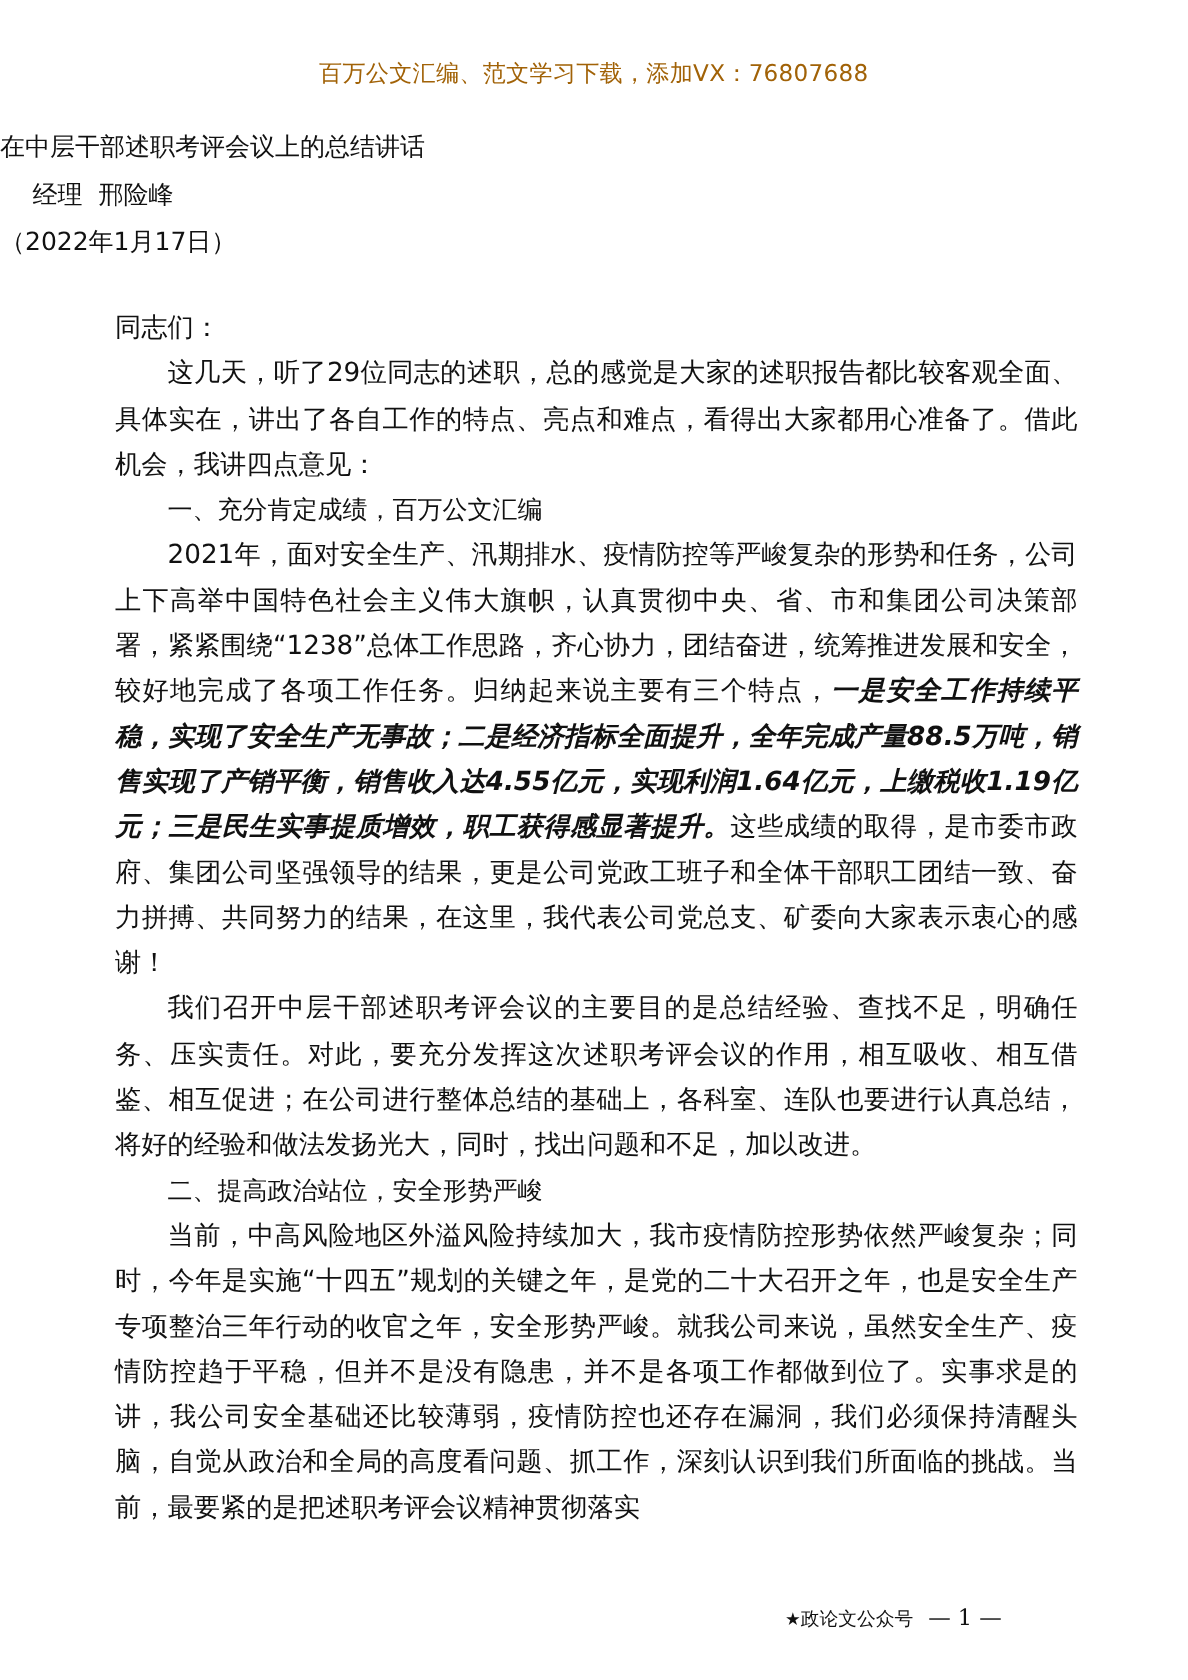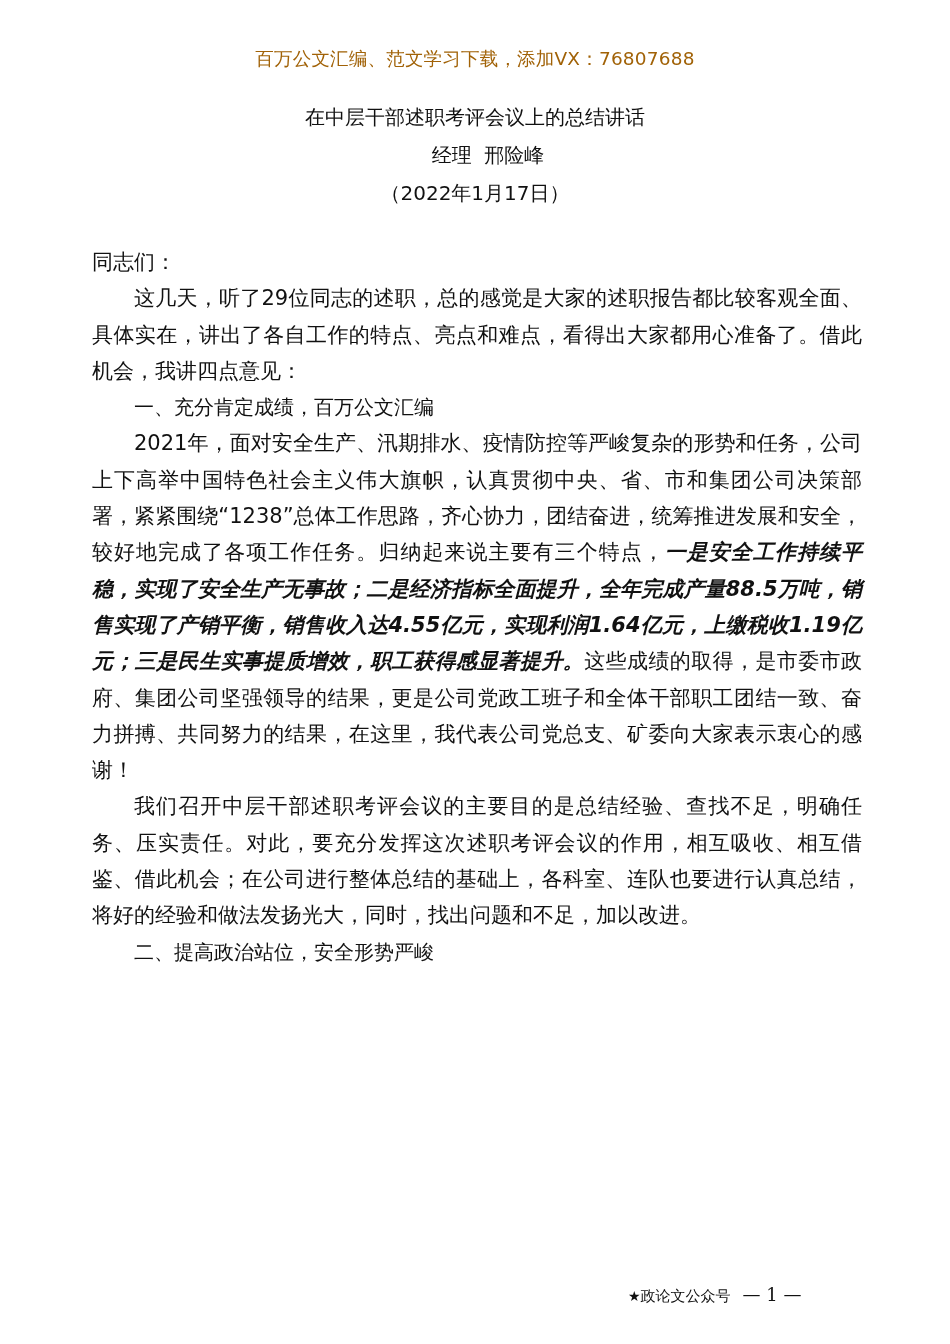--- a/index.html
+++ b/index.html
@@ -1,21 +1,21 @@
 <!DOCTYPE html>
 <html><head>
 <meta charset="utf-8">
 <style>
   html, body { margin: 0; padding: 0; background: #ffffff; }
   body { width: 950px; height: 1344px; position: relative; overflow: hidden;
          font-family: "DejaVu Sans", "Liberation Sans", sans-serif; color: #111; }
   .page { position: absolute; left: 0; top: 0; width: 950px; height: 1344px; background: #fff; }
   .banner { position: absolute; top: 46px; left: 0; width: 950px; text-align: center;
             color: #a16207; font-size: 18.5px; letter-spacing: 0.2px; }
-  .title-block { position: absolute; top: 98px; left: 0; width: 950px; text-align: center;
+  .title-block { position: absolute; top: 98px; left: 0; width: 950px; 
                  font-size: 20px; line-height: 38px; }
   .body { position: absolute; top: 244px; left: 92px; width: 770px; font-size: 21px;
           line-height: 36.3px; text-align: justify; }
   .body p { margin: 0; }
   .indent { text-indent: 42px; }
   .heading { text-indent: 42px; font-size: 20px; }
   .bold { font-weight: bold; font-style: italic; }
   .footer { position: absolute; top: 1284px; left: 628px; font-size: 15px; color: #111;
             font-family: "DejaVu Serif", "Liberation Serif", serif; }
   .footer .star { font-size: 14px; }
@@ -31,20 +31,21 @@
     <div>在中层干部述职考评会议上的总结讲话</div>
     <div style="white-space:pre;margin-left:26px;">经理  邢险峰</div>
     <div>（2022年1月17日）</div>
   </div>
 
   <div class="body">
     <p>同志们：</p>
     <p class="indent">这几天，听了29位同志的述职，总的感觉是大家的述职报告都比较客观全面、具体实在，讲出了各自工作的特点、亮点和难点，看得出大家都用心准备了。借此机会，我讲四点意见：</p>
     <p class="heading">一、充分肯定成绩，百万公文汇编</p>
     <p class="indent"><span>2021年，面对安全生产、汛期排水、疫情防控等严峻复杂的形势和任务，公司上下高举中国特色社会主义伟大旗帜，认真贯彻中央、省、市和集团公司决策部署，紧紧围绕“1238”总体工作思路，齐心协力，团结奋进，统筹推进发展和安全，较好地完成了各项工作任务。归纳起来说主要有三个特点，</span><span class="bold">一是安全工作持续平稳，实现了安全生产无事故；二是经济指标全面提升，全年完成产量88.5万吨，销售实现了产销平衡，销售收入达4.55亿元，实现利润1.64亿元，上缴税收1.19亿元；三是民生实事提质增效，职工获得感显著提升。</span><span>这些成绩的取得，是市委市政府、集团公司坚强领导的结果，更是公司党政工班子和全体干部职工团结一致、奋力拼搏、共同努力的结果，在这里，我代表公司党总支、矿委向大家表示衷心的感谢！</span></p>
-    <p class="indent">我们召开中层干部述职考评会议的主要目的是总结经验、查找不足，明确任务、压实责任。对此，要充分发挥这次述职考评会议的作用，相互吸收、相互借鉴、借此机会；在公司进行整体总结的基础上，各科室、连队也要进行认真总结，将好的经验和做法发扬光大，同时，找出问题和不足，加以改进。</p>
+    <p class="indent">我们召开中层干部述职考评会议的主要目的是总结经验、查找不足，明确任务、压实责任。对此，要充分发挥这次述职考评会议的作用，相互吸收、相互借鉴、相互促进；在公司进行整体总结的基础上，各科室、连队也要进行认真总结，将好的经验和做法发扬光大，同时，找出问题和不足，加以改进。</p>
     <p class="heading">二、提高政治站位，安全形势严峻</p>
+    <p class="indent">当前，中高风险地区外溢风险持续加大，我市疫情防控形势依然严峻复杂；同时，今年是实施“十四五”规划的关键之年，是党的二十大召开之年，也是安全生产专项整治三年行动的收官之年，安全形势严峻。就我公司来说，虽然安全生产、疫情防控趋于平稳，但并不是没有隐患，并不是各项工作都做到位了。实事求是的讲，我公司安全基础还比较薄弱，疫情防控也还存在漏洞，我们必须保持清醒头脑，自觉从政治和全局的高度看问题、抓工作，深刻认识到我们所面临的挑战。当前，最要紧的是把述职考评会议精神贯彻落实</p>
   </div>
 
   <div class="footer">
     <span class="star">★</span><span>政论文公众号</span><span class="pageno">— 1 —</span>
   </div>
 </div>
 
 </body></html>

